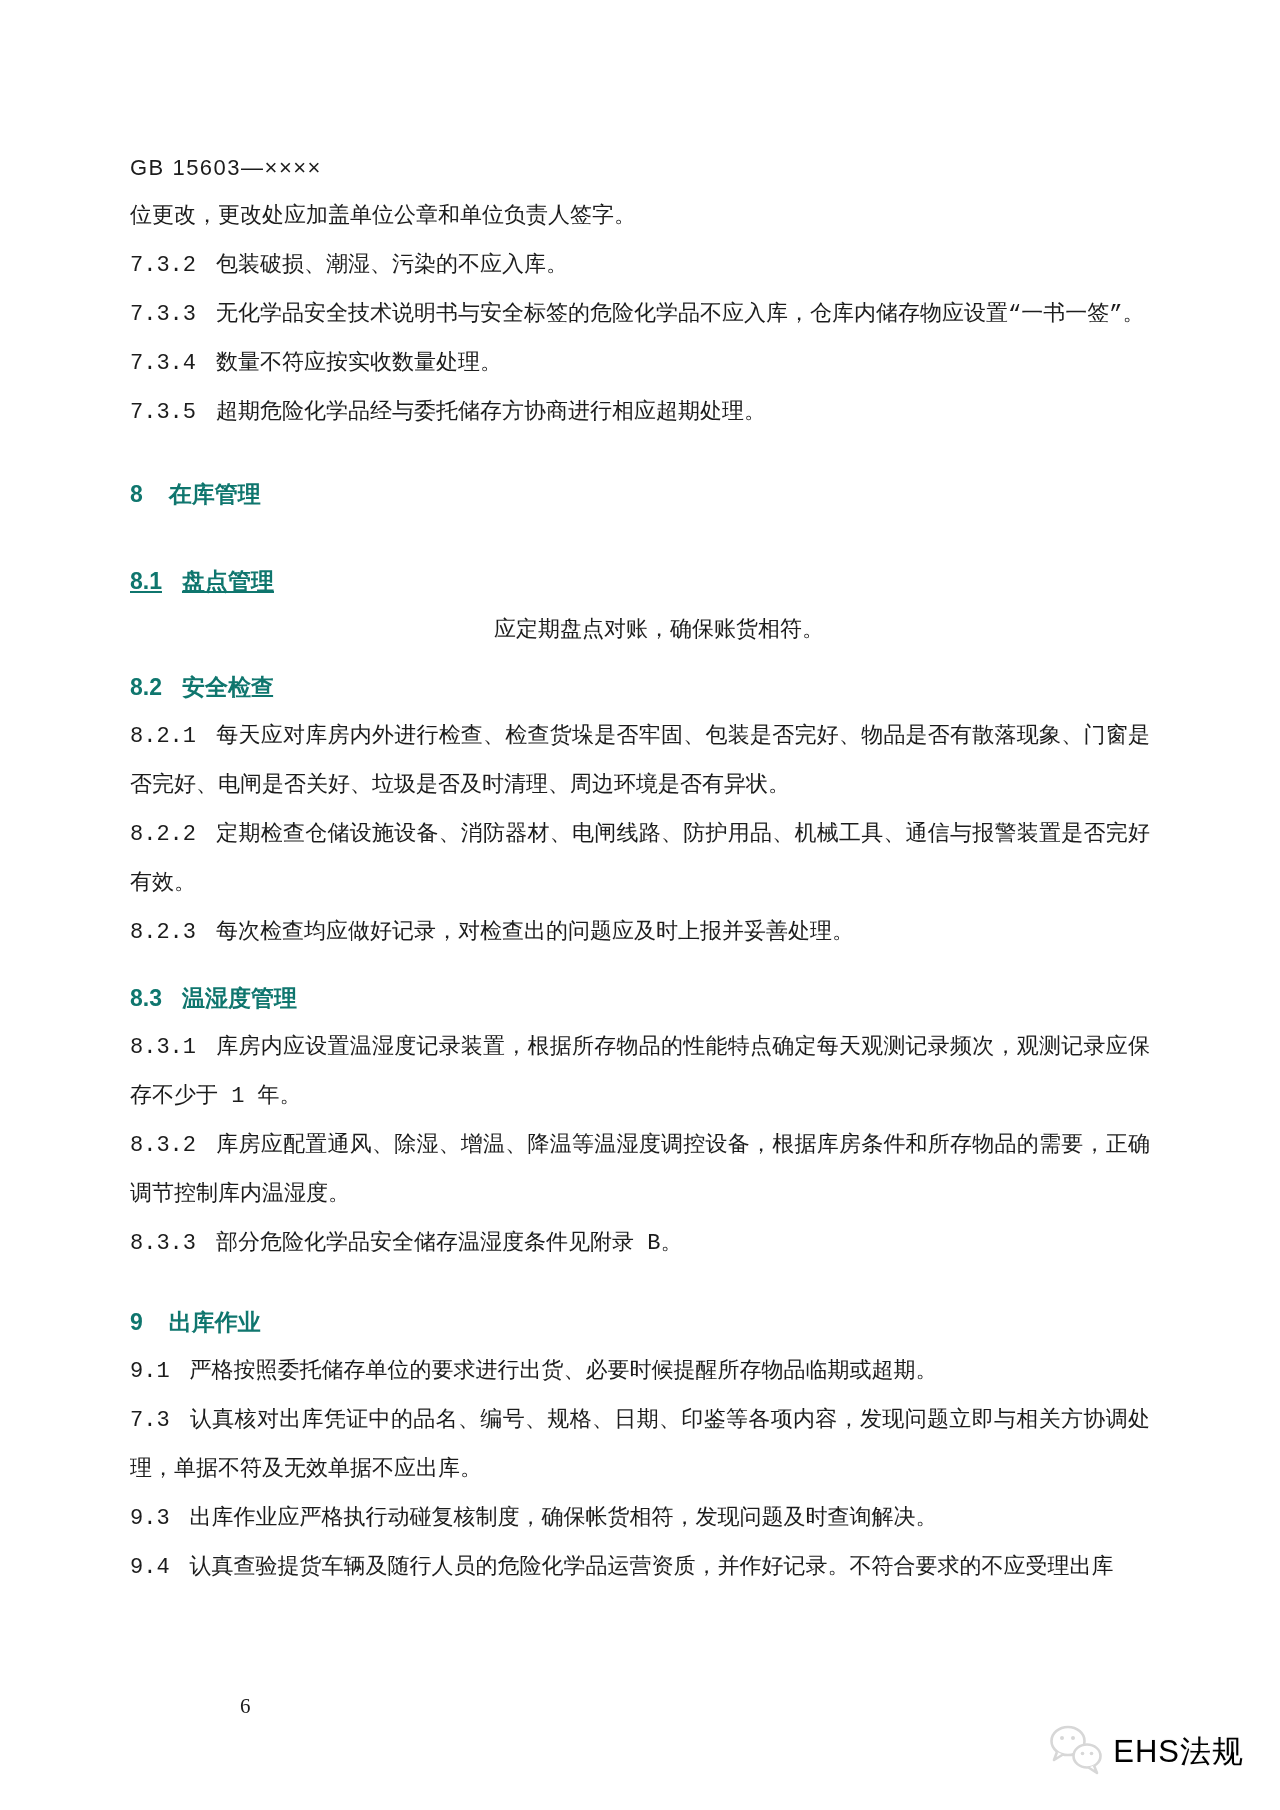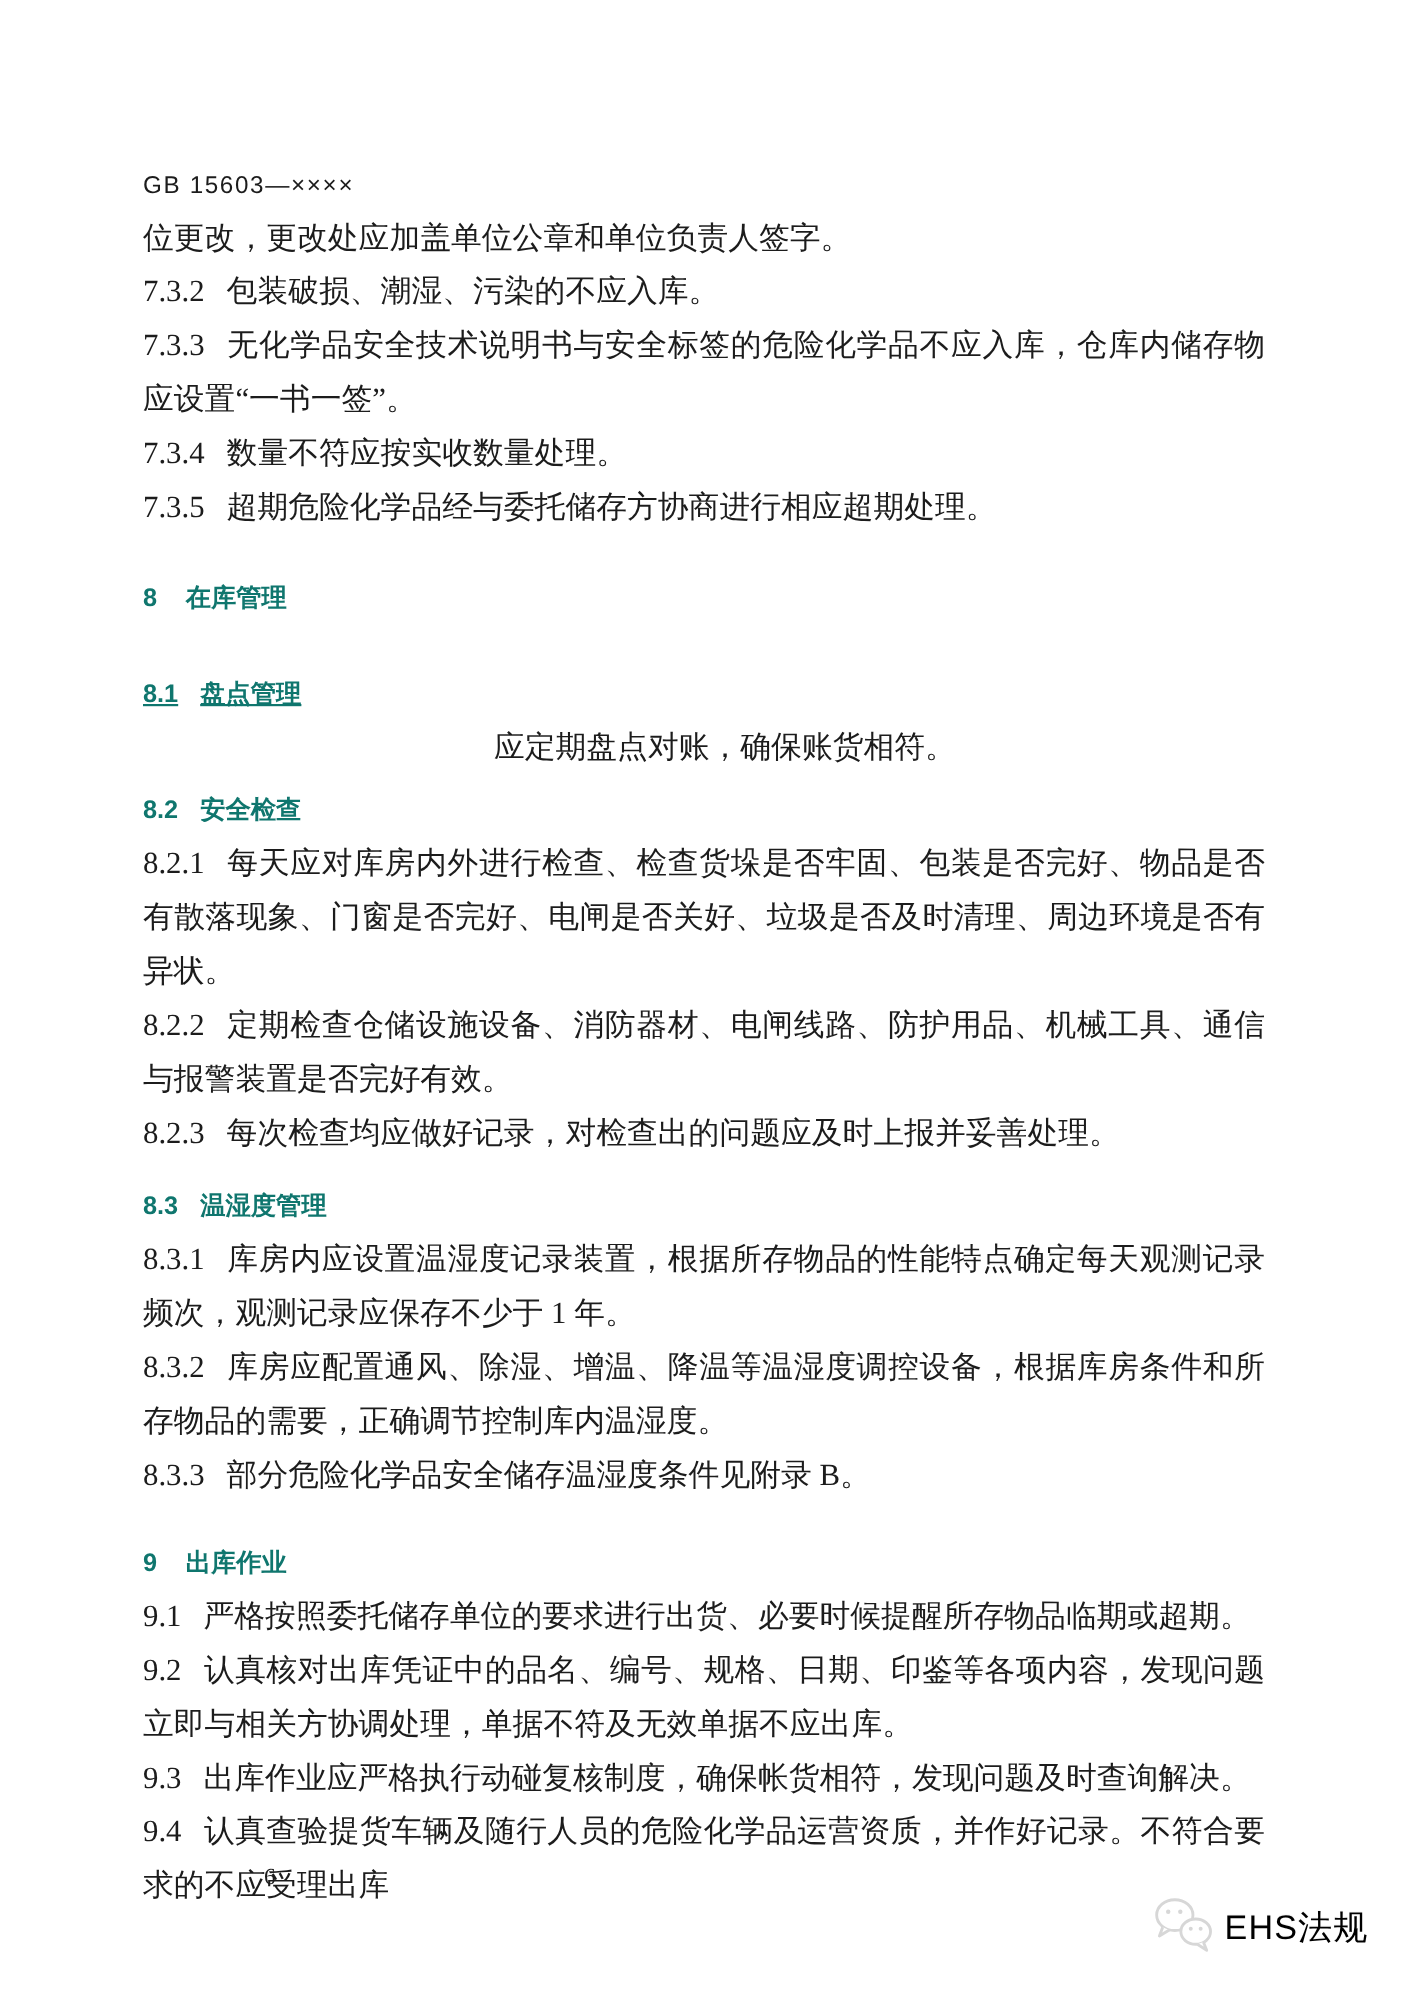--- a/index.html
+++ b/index.html
@@ -20,24 +20,25 @@
   .doc-code {
     margin: 0;
     font-family: "Liberation Sans", "DejaVu Sans", sans-serif;
     font-size: 22px;
     line-height: 49px;
     letter-spacing: 1.5px;
     white-space: nowrap;
   }
   p.body-line {
     margin: 0;
-    font-size: 28px;
+    font-size: 22px;
     line-height: 49px;
     text-align: justify;
     text-justify: inter-character;
+    font-family: Liberation Mono, monospace;
   }
   p.clause .cnum {
     margin-right: 20px;
   }
   p.indented { text-indent: 38px; text-align: center; }
   .sec-heading {
     margin: 0;
     font-family: "Liberation Sans", "DejaVu Sans", sans-serif;
     font-weight: 700;
     font-size: 23px;
@@ -136,21 +137,21 @@
     <span class="cnum">8.3.3</span><span class="ctext">部分危险化学品安全储存温湿度条件见附录 B。</span>
   </p>
 
   <h2 class="sec-heading mt-h9">
     <span class="hnum">9</span><span class="htitle">出库作业</span>
   </h2>
   <p class="body-line clause mt-91">
     <span class="cnum">9.1</span><span class="ctext">严格按照委托储存单位的要求进行出货、必要时候提醒所存物品临期或超期。</span>
   </p>
   <p class="body-line clause">
-    <span class="cnum">9.2</span><span class="ctext">认真核对出库凭证中的品名、编号、规格、日期、印鉴等各项内容，发现问题立即与相关方协调处理，单据不符及无效单据不应出库。</span>
+    <span class="cnum">7.3</span><span class="ctext">认真核对出库凭证中的品名、编号、规格、日期、印鉴等各项内容，发现问题立即与相关方协调处理，单据不符及无效单据不应出库。</span>
   </p>
   <p class="body-line clause">
     <span class="cnum">9.3</span><span class="ctext">出库作业应严格执行动碰复核制度，确保帐货相符，发现问题及时查询解决。</span>
   </p>
   <p class="body-line clause">
     <span class="cnum">9.4</span><span class="ctext">认真查验提货车辆及随行人员的危险化学品运营资质，并作好记录。不符合要求的不应受理出库</span>
   </p>
 
   <div class="page-number">6</div>
 

